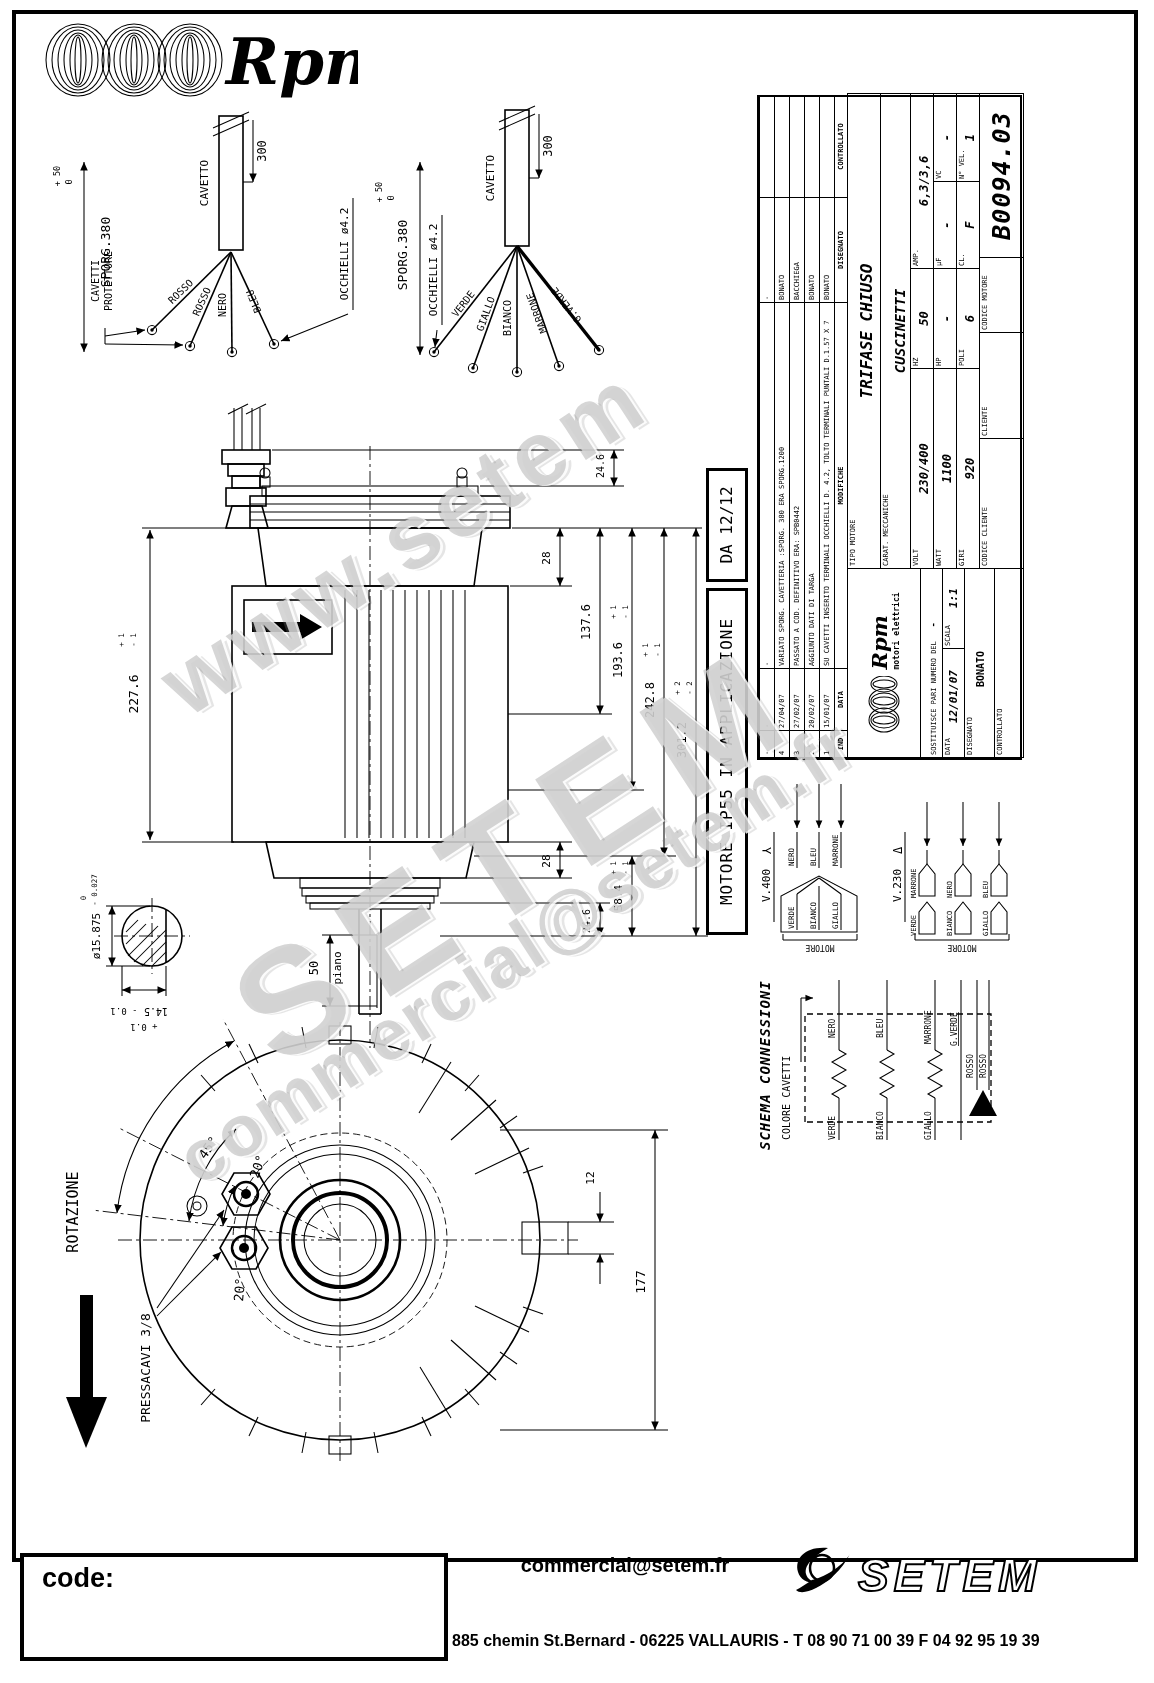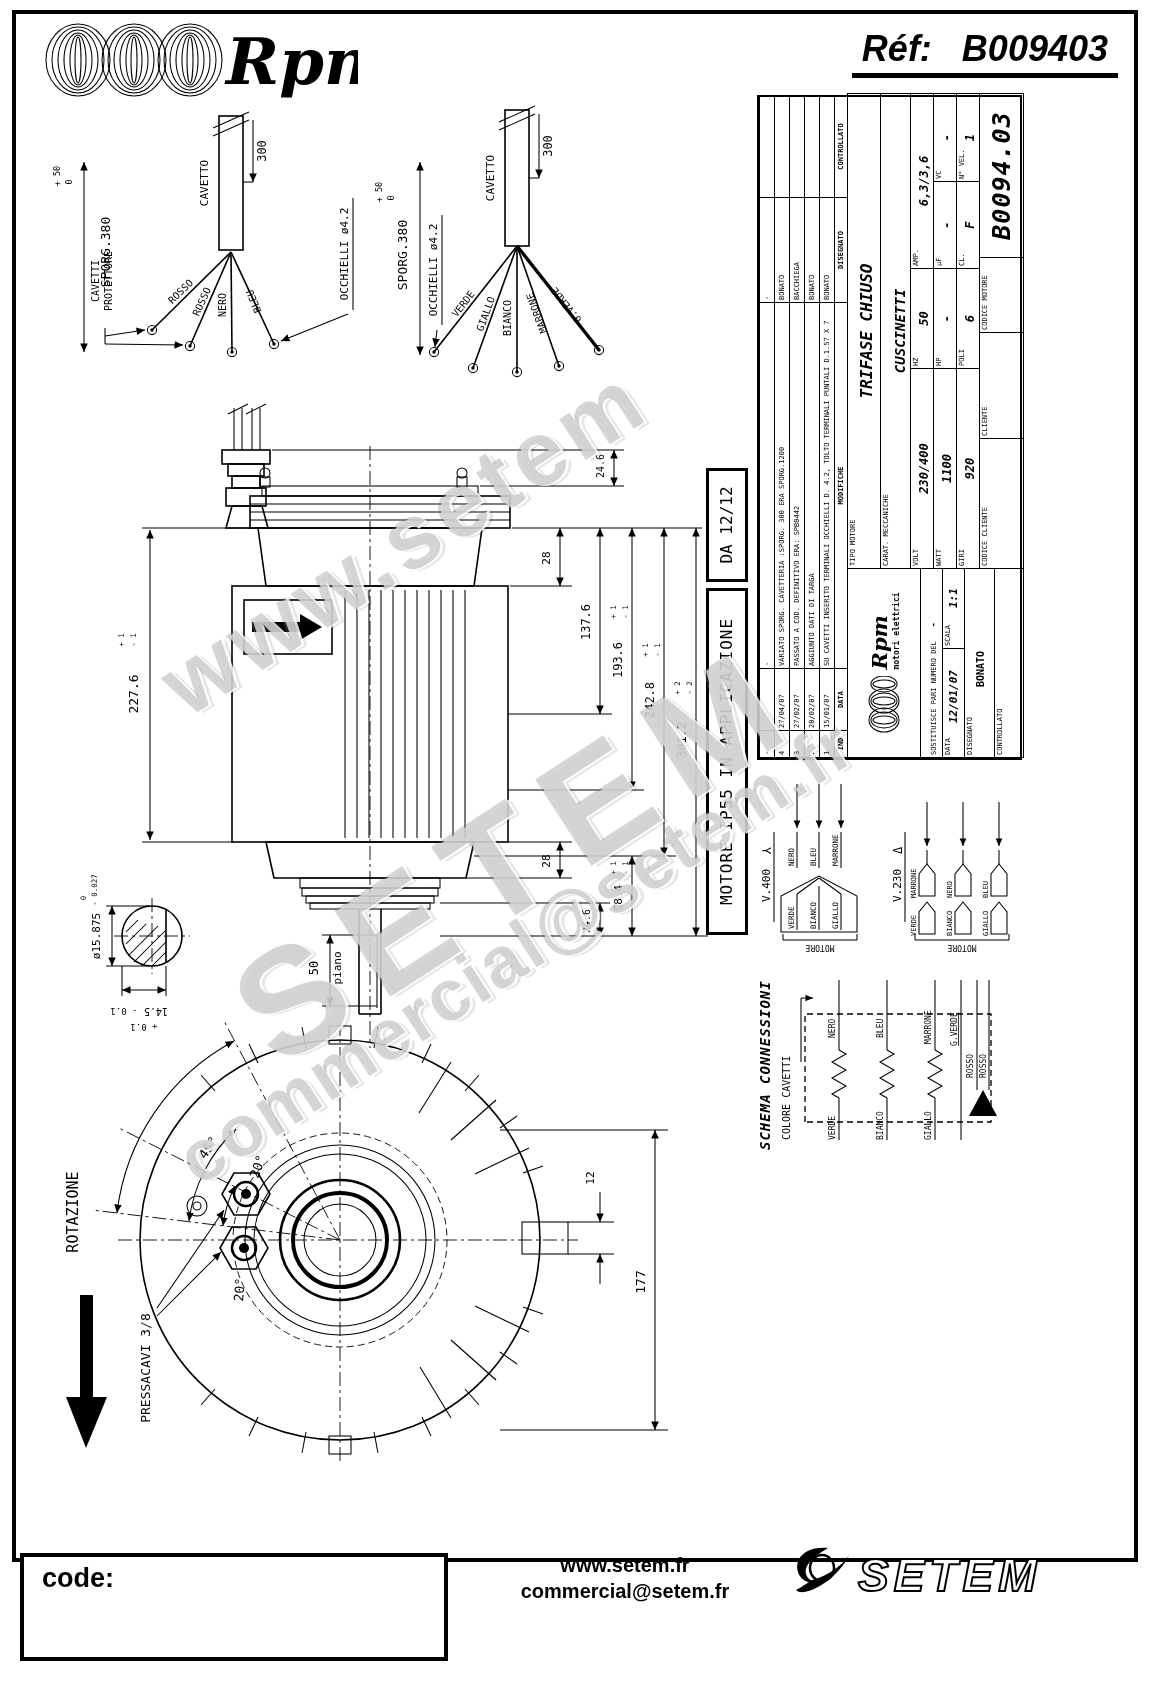--- a/index.html
+++ b/index.html
@@ -82,21 +82,20 @@
             <ellipse cx="162" cy="46" rx="20" ry="30"></ellipse>
             <ellipse cx="162" cy="46" rx="14" ry="27"></ellipse>
             <ellipse cx="162" cy="46" rx="8" ry="25"></ellipse>
             <ellipse cx="162" cy="46" rx="3" ry="23"></ellipse>
           </g>
       </g>
       <text x="198" y="70" font-size="64" font-style="italic" font-weight="bold" font-family="DejaVu Serif,serif">Rpm</text>
     </svg>
   </div>
 
-  <div class="ref"><span>Réf:</span><span class="sp"></span><span>B009403</span></div>
 
   <svg class="draw" width="760" height="1540" viewBox="0 0 760 1540">
     <defs>
       <marker id="ma" viewBox="0 0 10 10" refX="9" refY="5" markerWidth="9" markerHeight="9" orient="auto-start-reverse">
         <path d="M0,1 L9,5 L0,9 z" fill="#000"></path>
       </marker>
     </defs>
 
     <g>
       <rect class="s" x="219" y="116" width="24" height="134"></rect>
@@ -689,28 +688,28 @@
       <div class="cell" style="left:500px;top:220px;width:165px;height:45px;display:flex;align-items:center;justify-content:center">
         <span style="font:italic bold 25px 'DejaVu Sans Mono',monospace;letter-spacing:1px">B0094.03</span>
       </div>
     </div>
   </div>
 
   <div class="codebox">
     <div class="codelabel">code:</div>
   </div>
   <div class="site">
-    <div>www.setem.fr</div>
     <div>commercial@setem.fr</div>
   </div>
   <div class="setem">
     <svg width="66" height="66" viewBox="0 0 66 66">
       <path d="M40,6 C18,4 6,16 10,30 C13,41 28,44 38,38 C30,42 20,40 18,32 C16,22 27,14 40,6 Z" fill="#000"></path>
       <ellipse cx="34" cy="26" rx="12" ry="13" fill="none" stroke="#000" stroke-width="2.5"></ellipse>
       <path d="M24,38 C40,34 56,22 62,12 C54,28 40,40 28,46 C20,50 12,52 8,48 C12,46 18,42 24,38 Z" fill="#000"></path>
     </svg>
     <span class="setemname">SETEM</span>
   </div>
+  <div class="addr">885 chemin St.Bernard  -  06225 VALLAURIS  -  T 08 90 71 00 39   F 04 92 95 19 39</div>
 
   <div class="wm wm1">www.setem</div>
   <div class="wm wm2">SETEM</div>
   <div class="wm wm3">commercial@setem.fr</div>
 </div>
 
 </body></html>

